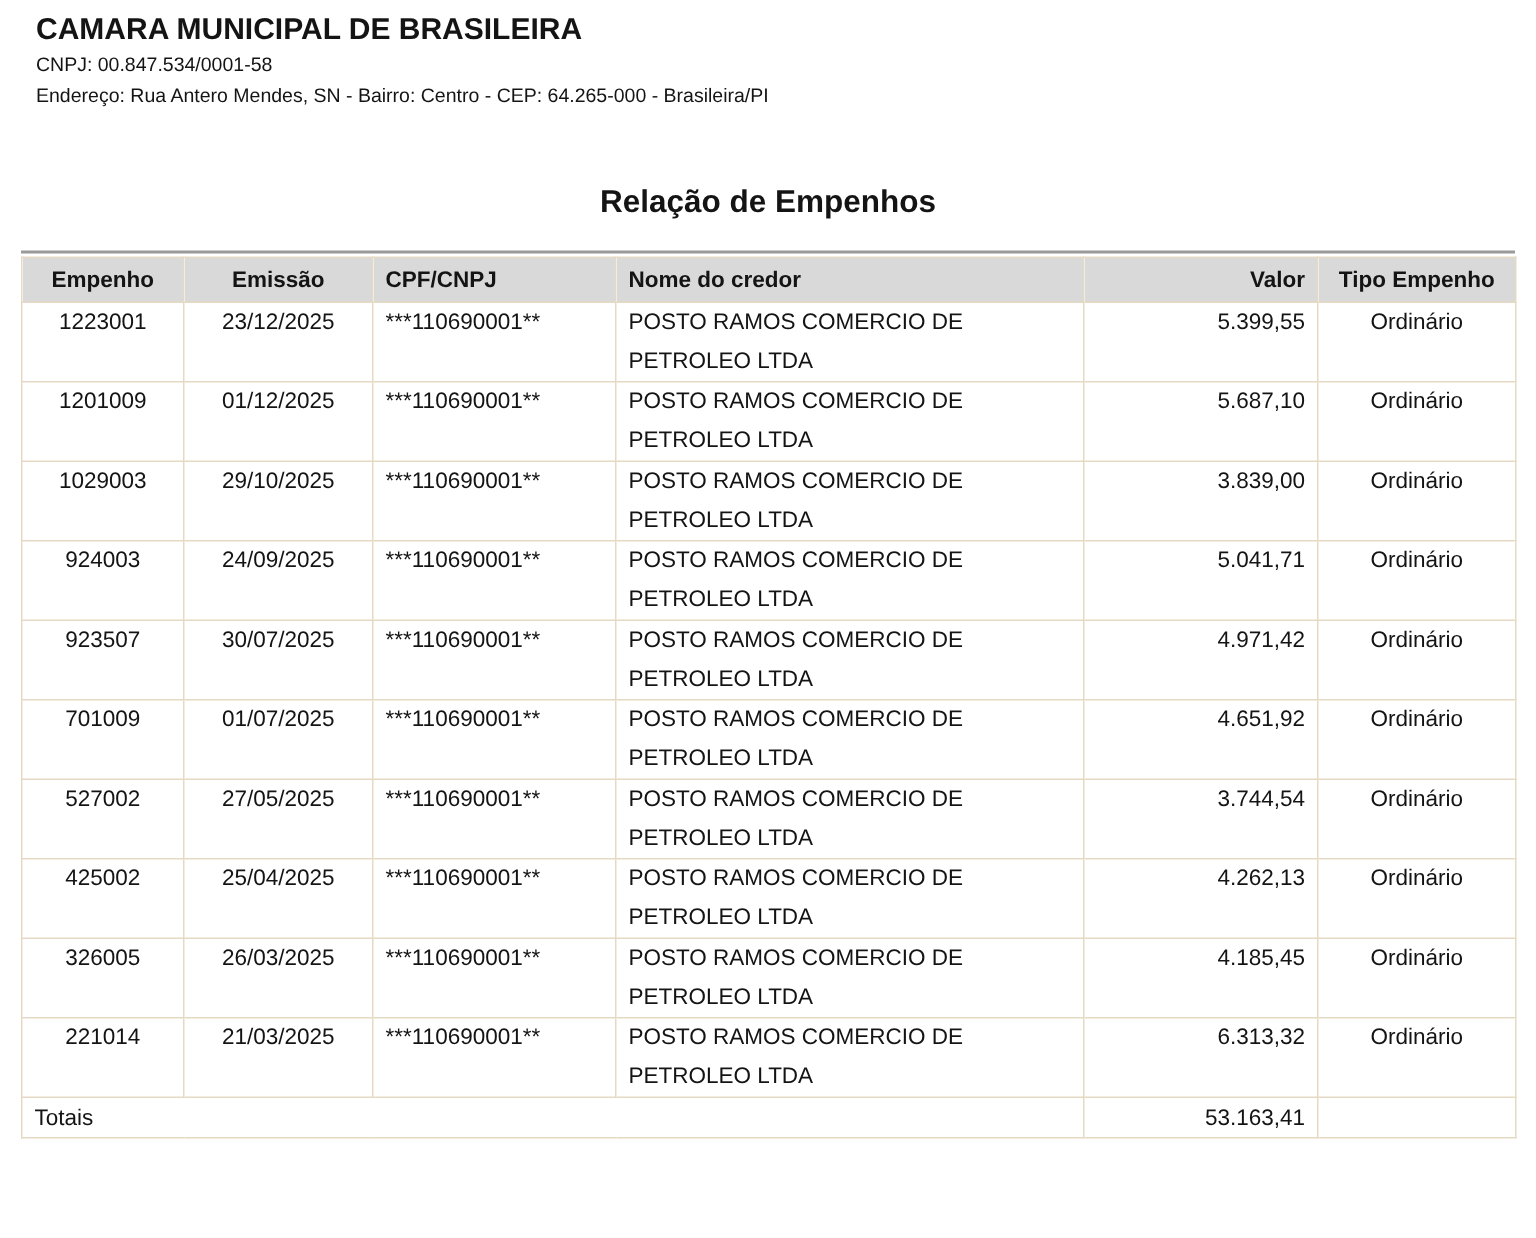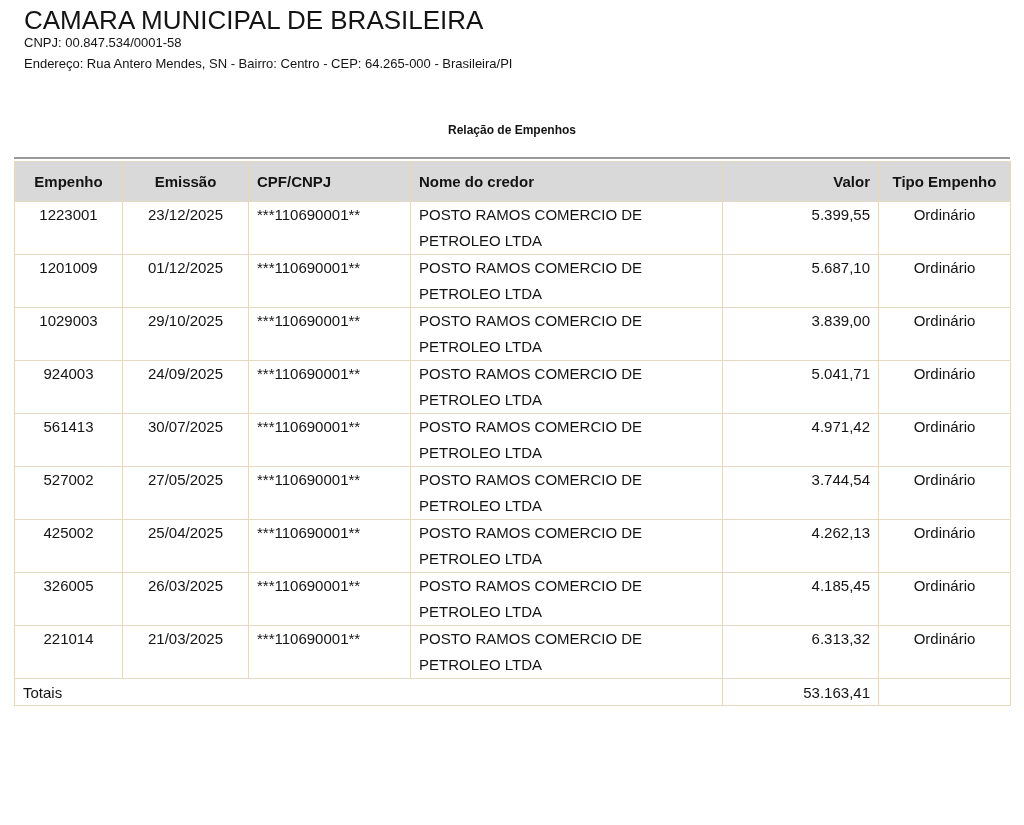--- a/index.html
+++ b/index.html
@@ -10,46 +10,46 @@
   }
   *{box-sizing:border-box;margin:0;padding:0;}
   html,body{background:#ffffff;}
   body{
     width:1024px;
     min-height:825px;
     font-family:"Liberation Sans", sans-serif;
     color:var(--text);
   }
   .doc-header{padding:8px 0 0 24px;}
-  .org-name{font-size:26px;font-weight:normal;line-height:24px;letter-spacing:0;}
+  .org-name{font-size:20px;font-weight:bold;line-height:24px;letter-spacing:0;}
   .org-line{font-size:13px;line-height:21px;}
   .report-title{
     text-align:center;
-    font-size:12px;
+    font-size:21px;
     font-weight:bold;
     margin-top:49px;
   }
   .table-wrap{
     margin:20px 14px 0 14px;
     border-top:2px solid var(--top-rule);
     padding-top:2px;
   }
   table{
     width:996px;
     border-collapse:collapse;
     table-layout:fixed;
     font-size:15px;
   }
   th,td{
     border:1px solid var(--border);
     overflow:hidden;
   }
   thead th{
     background:var(--header-bg);
-    height:40px;
+    height:30px;
     font-weight:bold;
     vertical-align:middle;
     padding:0 8px;
   }
   tbody td{
     height:52px;
     vertical-align:top;
     line-height:26px;
     padding:0 8px;
   }
@@ -138,31 +138,42 @@
     <td class="al">
       <span class="credor-line">POSTO RAMOS COMERCIO DE</span>
       <span class="credor-line">PETROLEO LTDA</span>
     </td>
     <td class="ar">5.041,71</td>
     <td class="ac">Ordinário</td>
   </tr>
 
 
   <tr>
-    <td class="ac">561413</td>
+    <td class="ac">923507</td>
     <td class="ac">30/07/2025</td>
     <td class="al">***110690001**</td>
     <td class="al">
       <span class="credor-line">POSTO RAMOS COMERCIO DE</span>
       <span class="credor-line">PETROLEO LTDA</span>
     </td>
     <td class="ar">4.971,42</td>
     <td class="ac">Ordinário</td>
   </tr>
 
+  <tr>
+    <td class="ac">701009</td>
+    <td class="ac">01/07/2025</td>
+    <td class="al">***110690001**</td>
+    <td class="al">
+      <span class="credor-line">POSTO RAMOS COMERCIO DE</span>
+      <span class="credor-line">PETROLEO LTDA</span>
+    </td>
+    <td class="ar">4.651,92</td>
+    <td class="ac">Ordinário</td>
+  </tr>
 
   <tr>
     <td class="ac">527002</td>
     <td class="ac">27/05/2025</td>
     <td class="al">***110690001**</td>
     <td class="al">
       <span class="credor-line">POSTO RAMOS COMERCIO DE</span>
       <span class="credor-line">PETROLEO LTDA</span>
     </td>
     <td class="ar">3.744,54</td>

